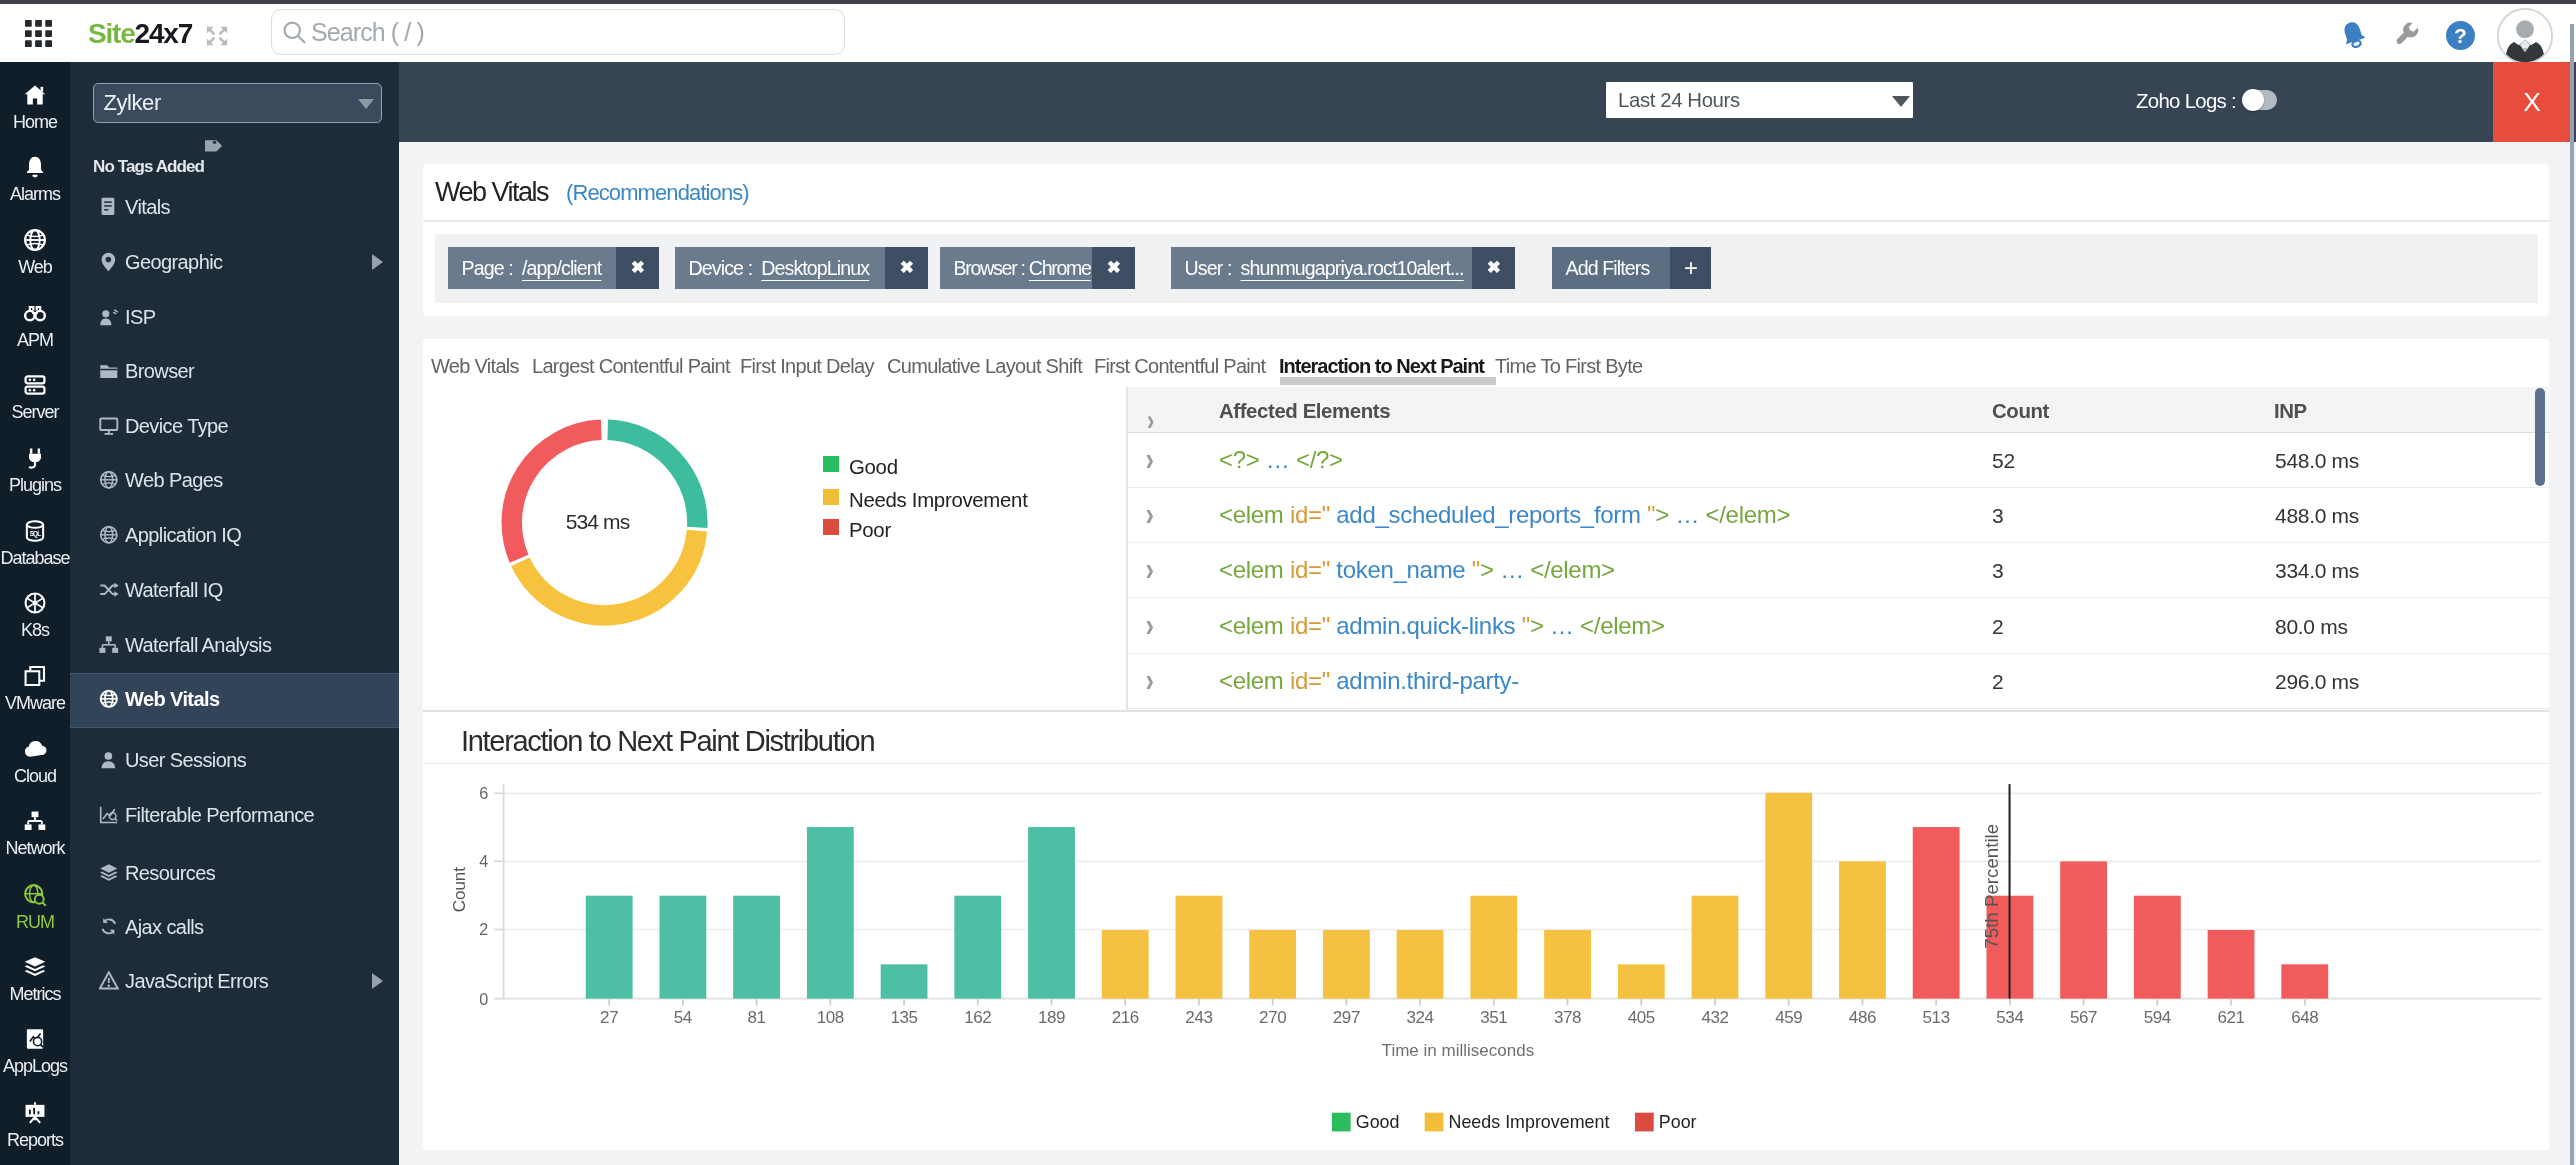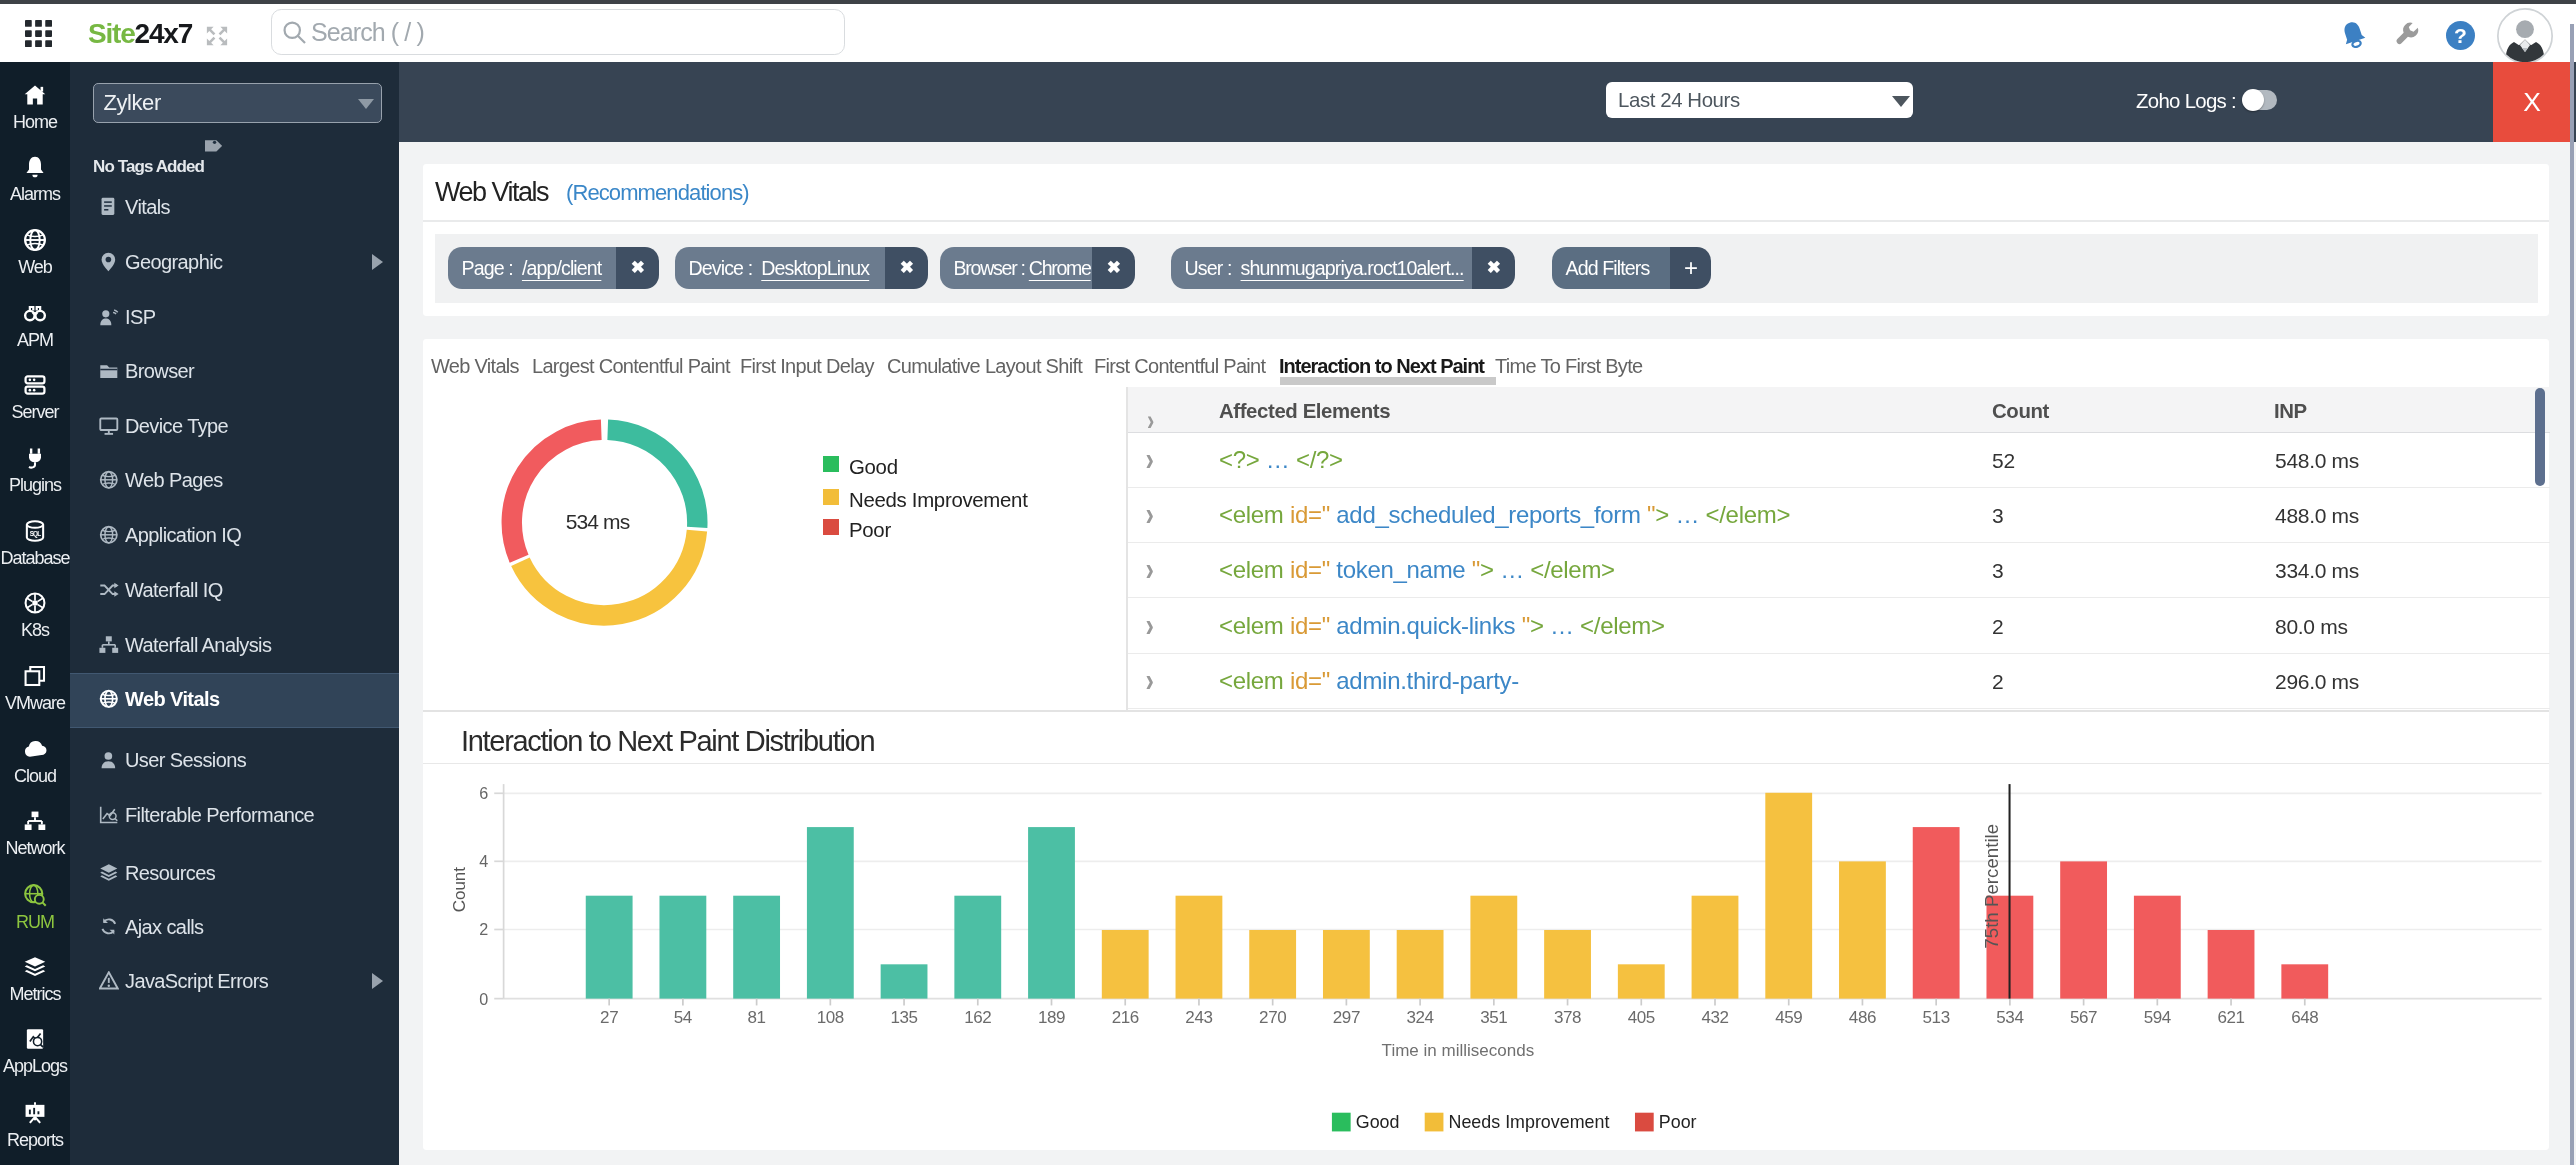--- a/index.html
+++ b/index.html
@@ -20,33 +20,33 @@
 #zylker { left:93px; top:83px; width:289px; height:40px; background:#3b4a5c; border:1.7px solid #98a2ad; border-radius:5.1px; color:#eef1f4; font-size:22px; line-height:37px; padding-left:9.4px; letter-spacing:-0.4px; }
 #zylkercaret { left:358px; top:99px; width:0; height:0; border-left:8.5px solid transparent; border-right:8.5px solid transparent; border-top:10.2px solid #8e99a4; }
 #notags { left:93px; top:158px; font-size:17px; font-weight:bold; letter-spacing:-0.9px; color:#e4e8ec; line-height:1; }
 .mitem { position:absolute; left:70px; width:329px; height:55px; color:#dde3e9; font-size:20px; letter-spacing:-0.6px; line-height:55px; }
 .mitem svg { position:absolute; left:29px; top:17px; }
 .mitem .t { position:absolute; left:55px; }
 .mitem.active { background:#314458; border-top:1.7px solid #415871; border-bottom:1.7px solid #415871; font-weight:bold; color:#fff; line-height:51px; }
 .mitem.active svg { top:15.3px; }
 .marrow { position:absolute; left:302px; top:19px; width:0; height:0; border-top:8.5px solid transparent; border-bottom:8.5px solid transparent; border-left:11px solid #98a2ad; }
 #band { left:399px; top:62px; width:2177px; height:80px; background:#374453; }
-#timesel { left:1606px; top:82px; width:307px; height:36px; background:#fff; border-radius:6px; font-size:20.4px; color:#4d565e; line-height:36px; padding-left:12px; letter-spacing:-0.4px; }
+#timesel { left:1606px; top:82px; width:307px; height:36px; background:#fff; border-radius:1px; font-size:20.4px; color:#4d565e; line-height:36px; padding-left:12px; letter-spacing:-0.4px; }
 #selcaret { left:1892px; top:96px; width:0; height:0; border-left:9.4px solid transparent; border-right:9.4px solid transparent; border-top:11px solid #4d565e; }
 #zoho { left:2136px; top:91px; font-size:20.4px; letter-spacing:-0.7px; color:#fff; line-height:1; }
 #togglepill { left:2243px; top:90px; width:34px; height:20.4px; border-radius:10.2px; background:#b2b9c0; }
 #toggleknob { left:2242px; top:89px; width:22px; height:22px; border-radius:50%; background:#fff; box-shadow:0 0.9px 1.7px rgba(0,0,0,.35); }
 #closex { left:2493px; top:62px; width:78px; height:80px; background:#e84c3d; color:#fff; font-size:26.4px; text-align:center; line-height:80px; }
 #pagescroll { left:2570px; top:24px; width:4.3px; height:1141px; background:#98a0b5; }
 #card1 { left:423px; top:164px; width:2126px; height:152px; background:#fff; border-radius:3.4px; }
 #wvtitle { left:435px; top:179px; font-size:27px; letter-spacing:-1.5px; color:#222; line-height:1; }
 #wvrec { left:566px; top:182px; font-size:22px; letter-spacing:-0.9px; color:#3a87c8; line-height:1; }
 #hdivider { left:423px; top:220px; width:2126px; height:1.7px; background:#e9eaeb; }
 #filterpanel { left:435px; top:234px; width:2103px; height:69px; background:#f0f1f2; }
-.chip { position:absolute; top:247px; height:42px; border-radius:14px; overflow:hidden; font-size:19.6px; letter-spacing:-0.9px; color:#fff; display:flex; }
+.chip { position:absolute; top:247px; height:42px; border-radius:0; overflow:hidden; font-size:19.6px; letter-spacing:-0.9px; color:#fff; display:flex; }
 .chip .lbl { height:42px; line-height:42px; background:#6b7b8e; padding-left:13.6px; white-space:nowrap; overflow:hidden; }
 .chip .xb { height:42px; line-height:42px; background:#3f4f63; text-align:center; font-size:17px; font-weight:bold; flex:none; }
 .chip u { text-underline-offset:5.1px; }
 #card2 { left:423px; top:339px; width:2126px; height:811px; background:#fff; border-radius:3.4px; }
 .tab { position:absolute; top:356px; font-size:20px; letter-spacing:-0.7px; color:#636363; line-height:1; }
 .tab.on { color:#191919; font-weight:bold; letter-spacing:-1px; }
 #tabline { left:1280px; top:377px; width:216px; height:7.7px; background:#c9c9c9; }
 #vdiv { left:1126px; top:387px; width:1.7px; height:324px; background:#e4e4e4; }
 #donut534 { left:521px; top:511px; width:153px; text-align:center; font-size:21px; letter-spacing:-0.9px; color:#2c2c2c; line-height:1; }
 .lgsq { position:absolute; width:16px; height:16px; }

